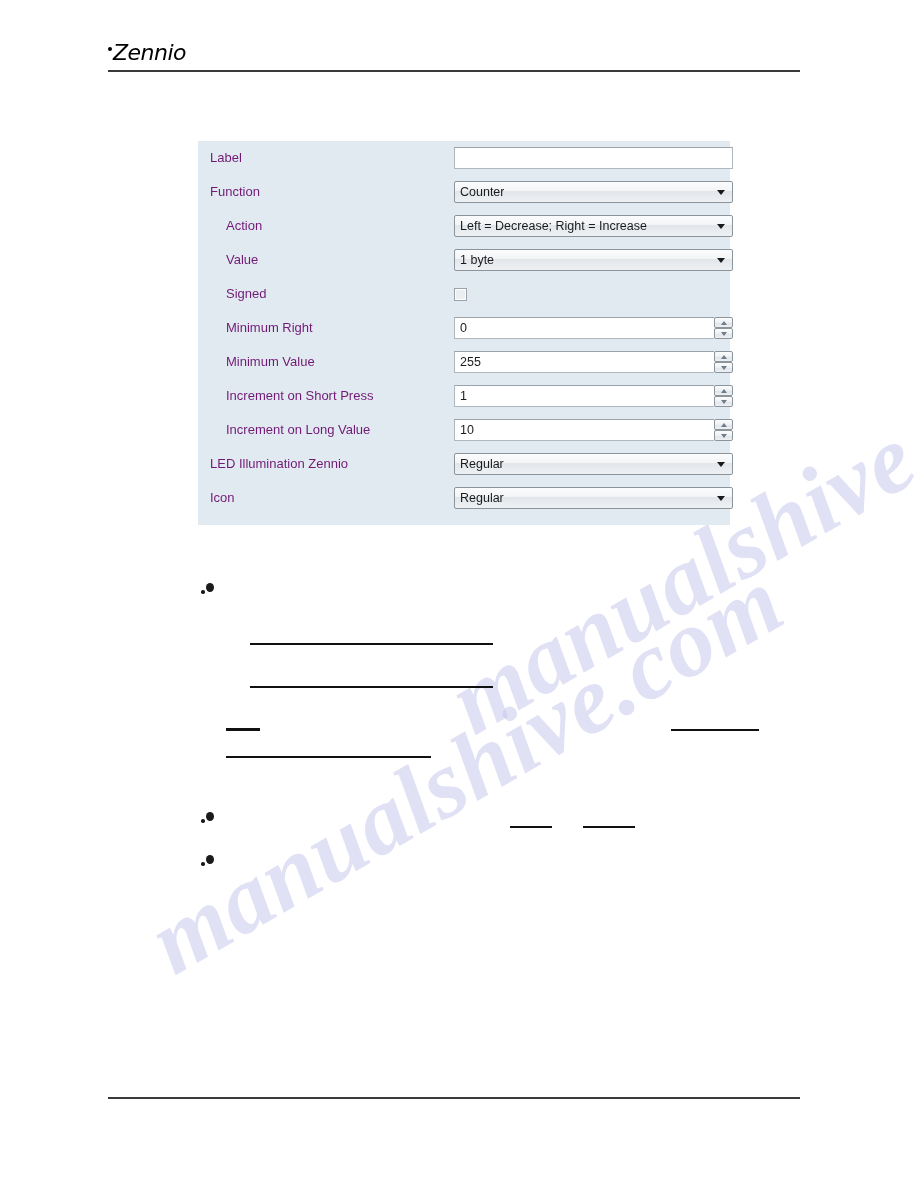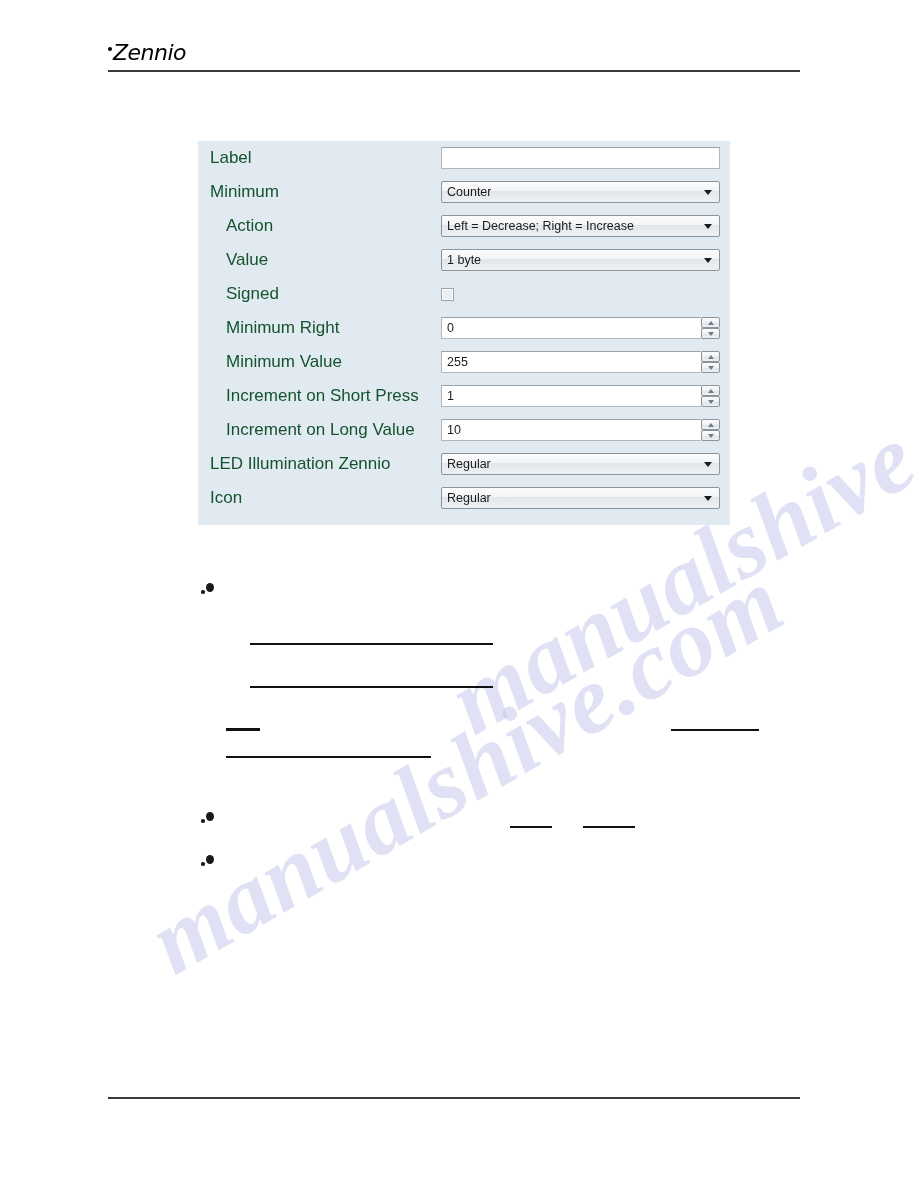--- a/index.html
+++ b/index.html
@@ -97,32 +97,32 @@
   }
   .param-row {
     position: absolute;
     left: 0;
     width: 532px;
     height: 34px;
     display: flex;
     align-items: center;
   }
   .param-label {
-    font-size: 17px;
-    color: #14532d;
+    font-size: 13px;
+    color: #701a75;
     line-height: 14px;
     white-space: nowrap;
     position: absolute;
     left: 12px;
   }
   .param-label.indent { left: 28px; }
 
   .ctrl-area {
     position: absolute;
-    left: 243px;
+    left: 256px;
     width: 285px;
     display: flex;
     align-items: flex-end;
   }
 
   
   .txt-input {
     width: 279px;
     height: 22px;
     background: #ffffff;
@@ -270,21 +270,21 @@
 <div class="header-rule"></div>
 
 <div class="param-panel" id="param-panel">
     <div class="param-row" style="top: 0px;">
       <div class="param-label">Label</div>
       <div class="ctrl-area">
         <input type="text" class="txt-input" value="" placeholder="" style="">
       </div>
     </div>
     <div class="param-row" style="top: 34px;">
-      <div class="param-label">Minimum</div>
+      <div class="param-label">Function</div>
       <div class="ctrl-area">
         <div class="combo">
           <span class="combo-text">Counter</span>
           <span class="combo-arrow"></span>
         </div>
       </div>
     </div>
     <div class="param-row" style="top: 68px; padding-left: 20px;">
       <div class="param-label indent">Action</div>
       <div class="ctrl-area">

